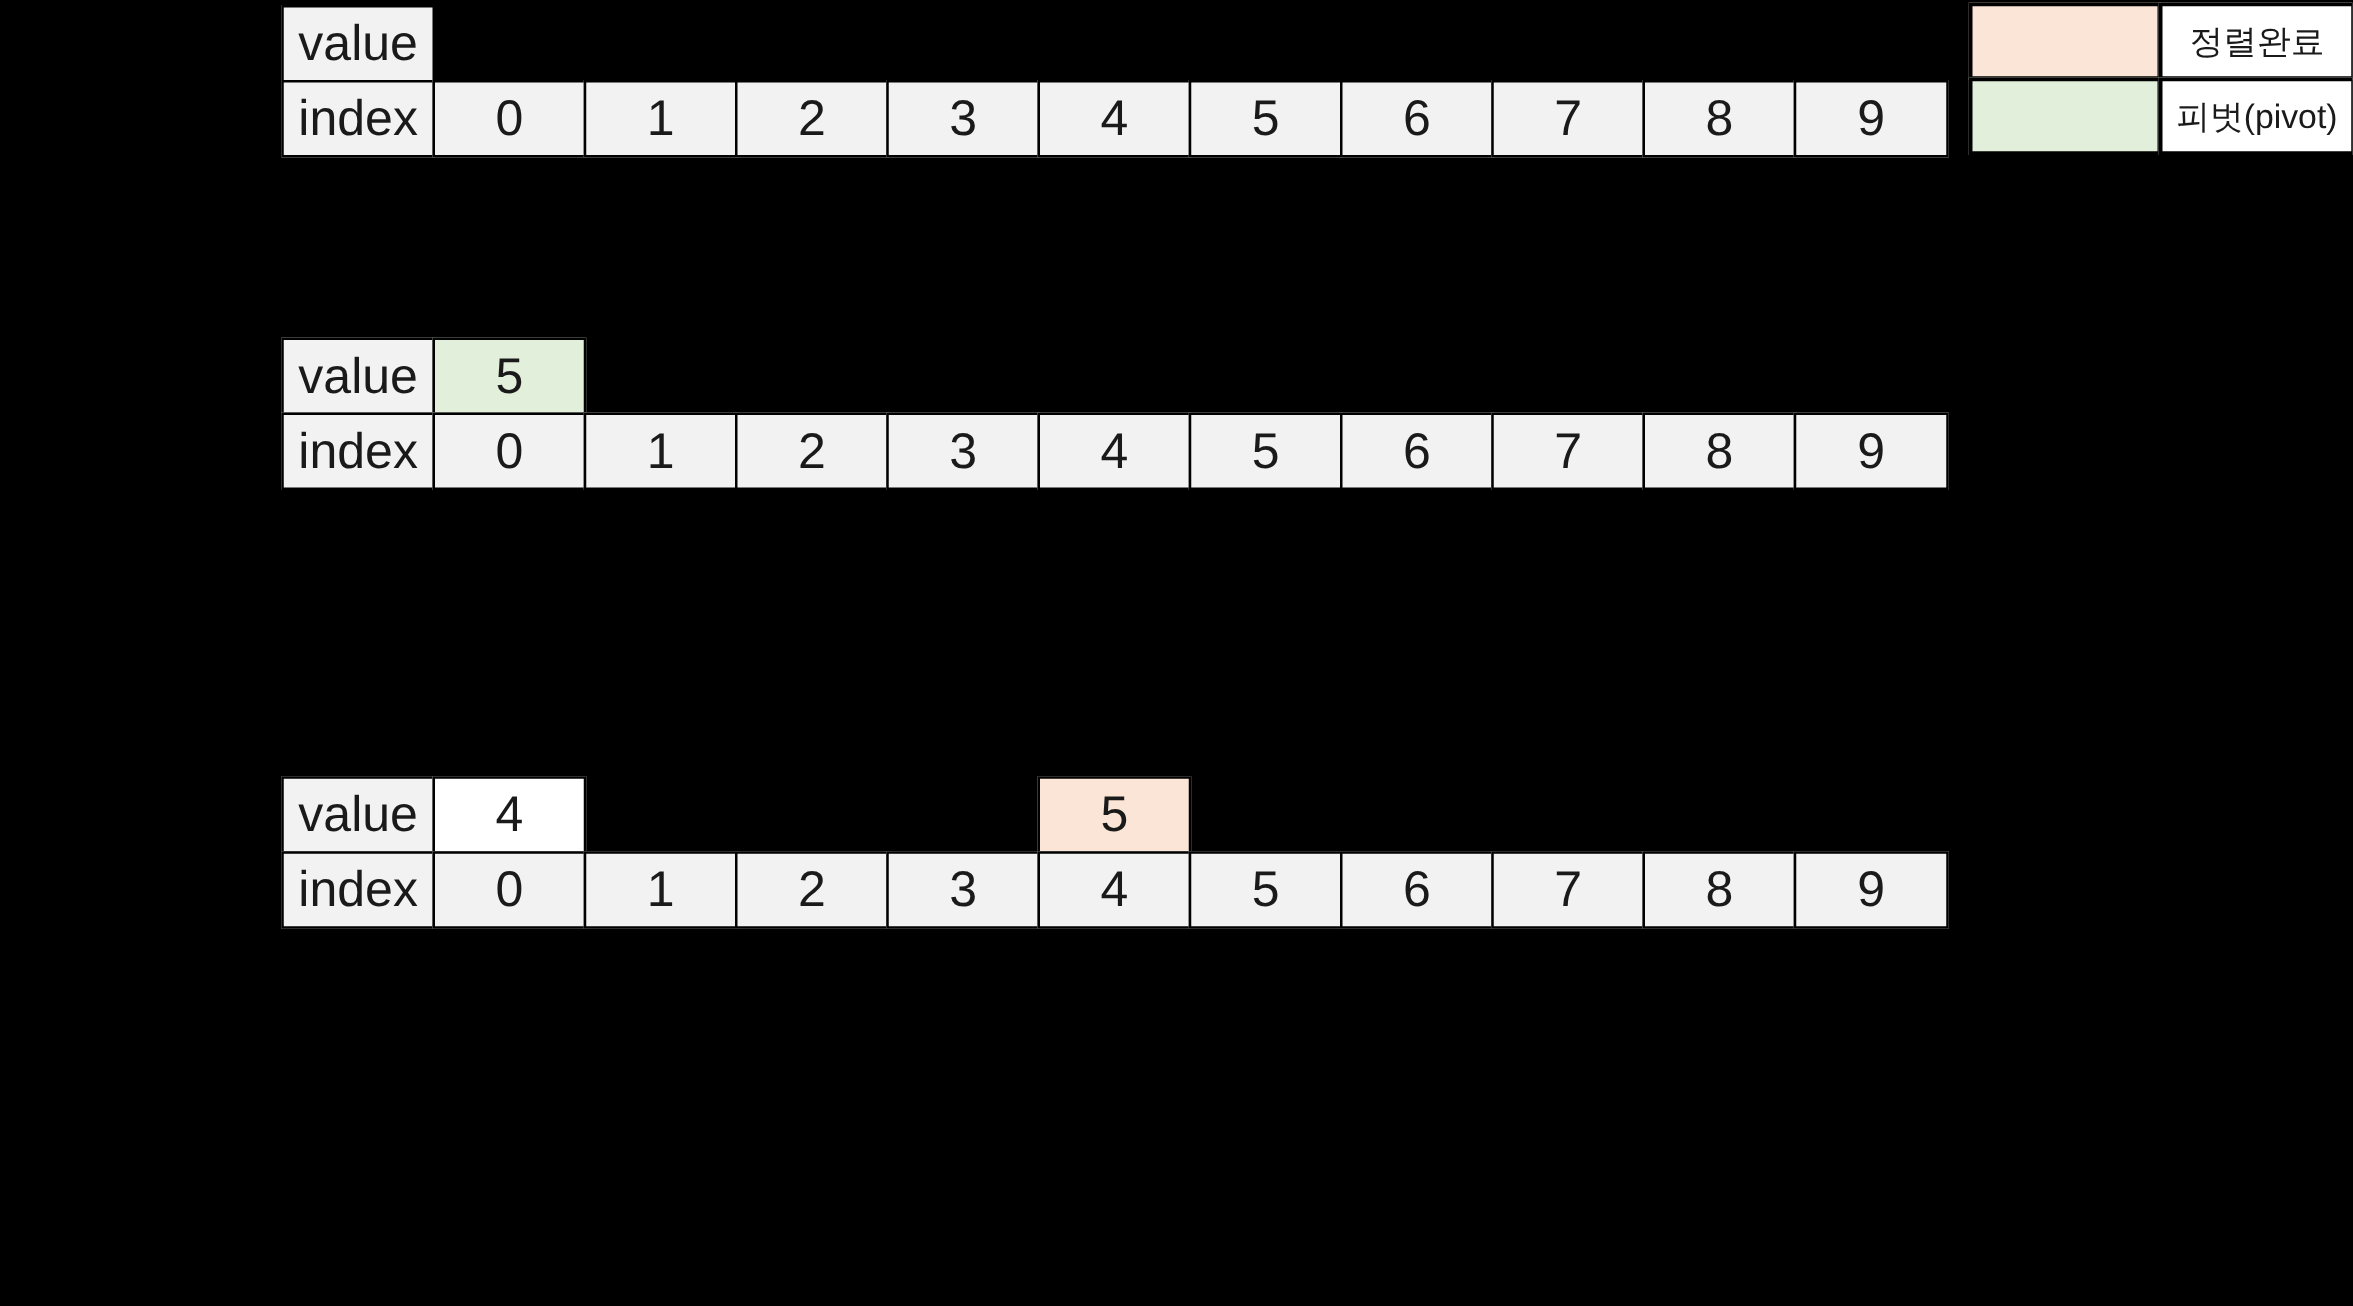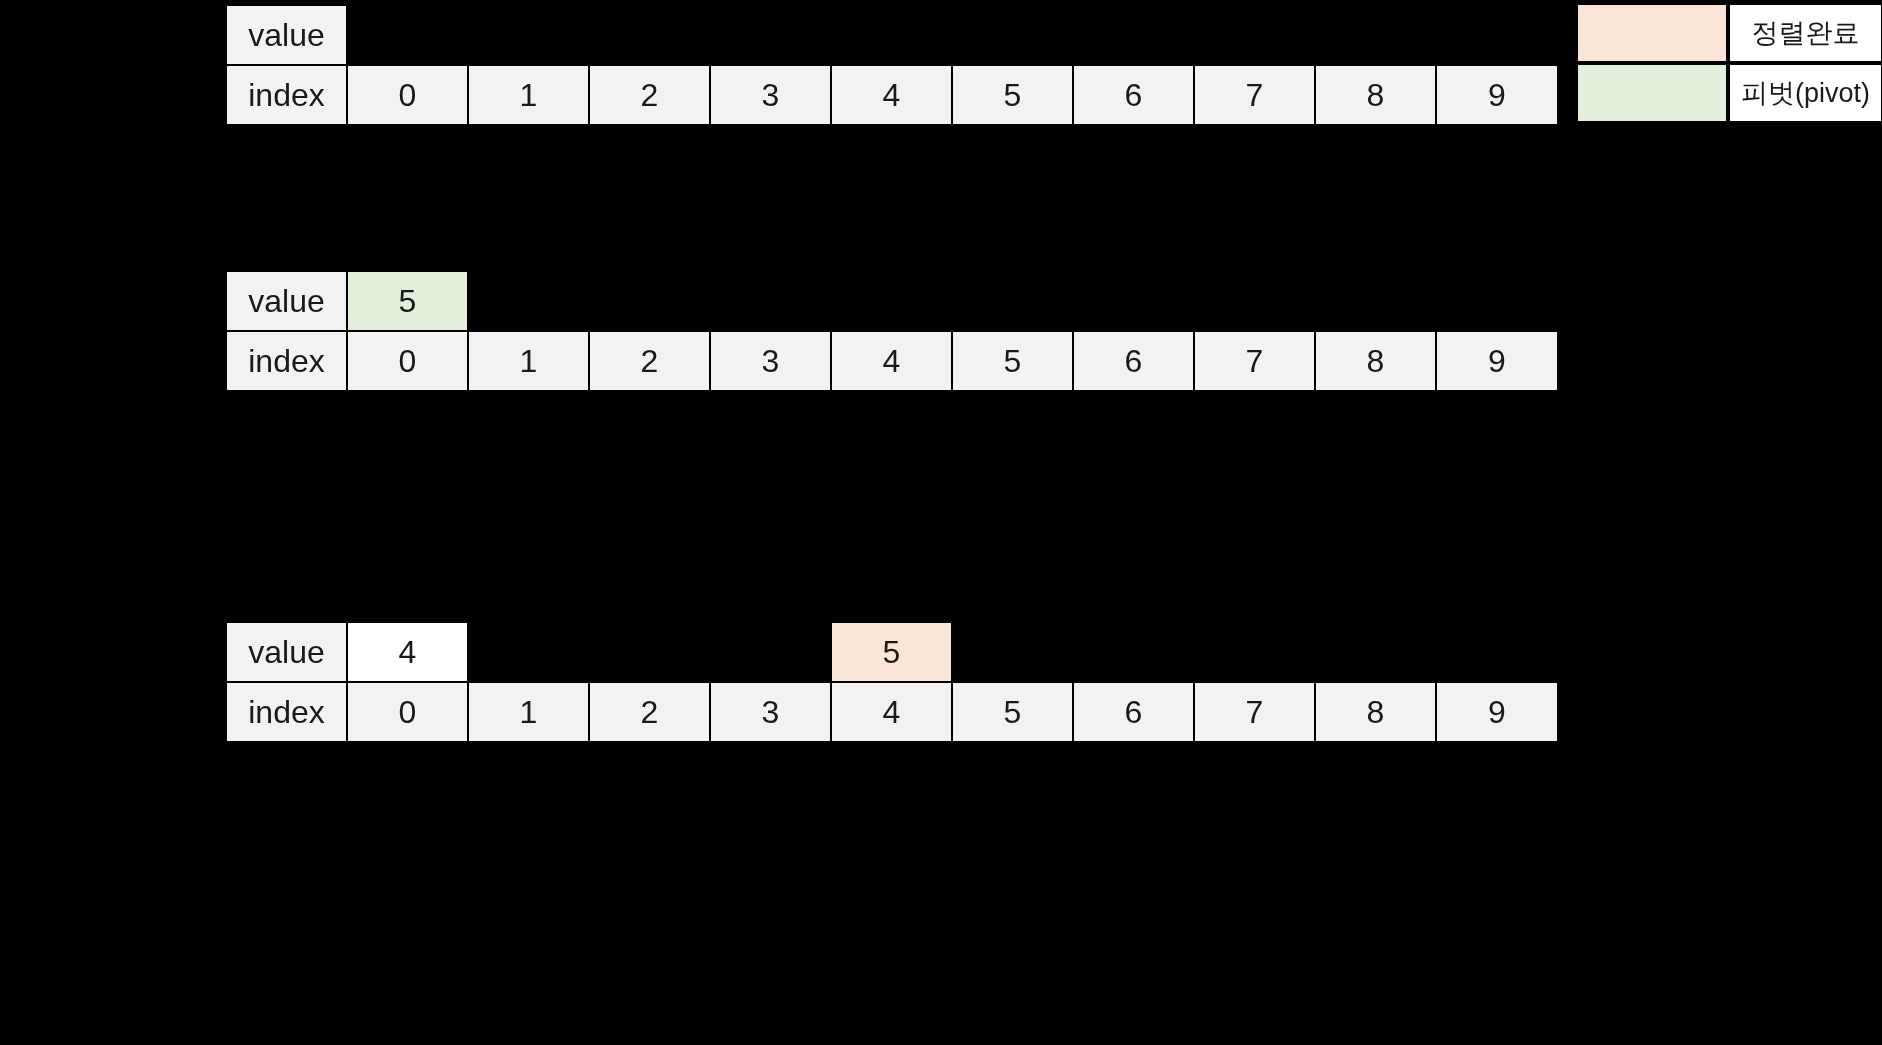--- a/index.html
+++ b/index.html
@@ -17,21 +17,21 @@
   }
   .cell {
     position: absolute;
     box-sizing: border-box;
     border: 2px solid var(--border, #000);
     background: var(--cell-bg, #f2f2f2);
     color: var(--text, #1a1a1a);
     display: flex;
     align-items: center;
     justify-content: center;
-    font-size: 32px;
+    font-size: 40px;
     line-height: 1;
     white-space: nowrap;
   }
   .cell.hl-plain  { background: var(--plain-bg, #ffffff); }
   .cell.hl-pivot  { background: var(--pivot-bg, #e2efda); }
   .cell.hl-sorted { background: var(--sorted-bg, #fbe5d6); }
   .legend-swatch {
     position: absolute;
     box-sizing: border-box;
     border: 3px solid var(--border, #000);

